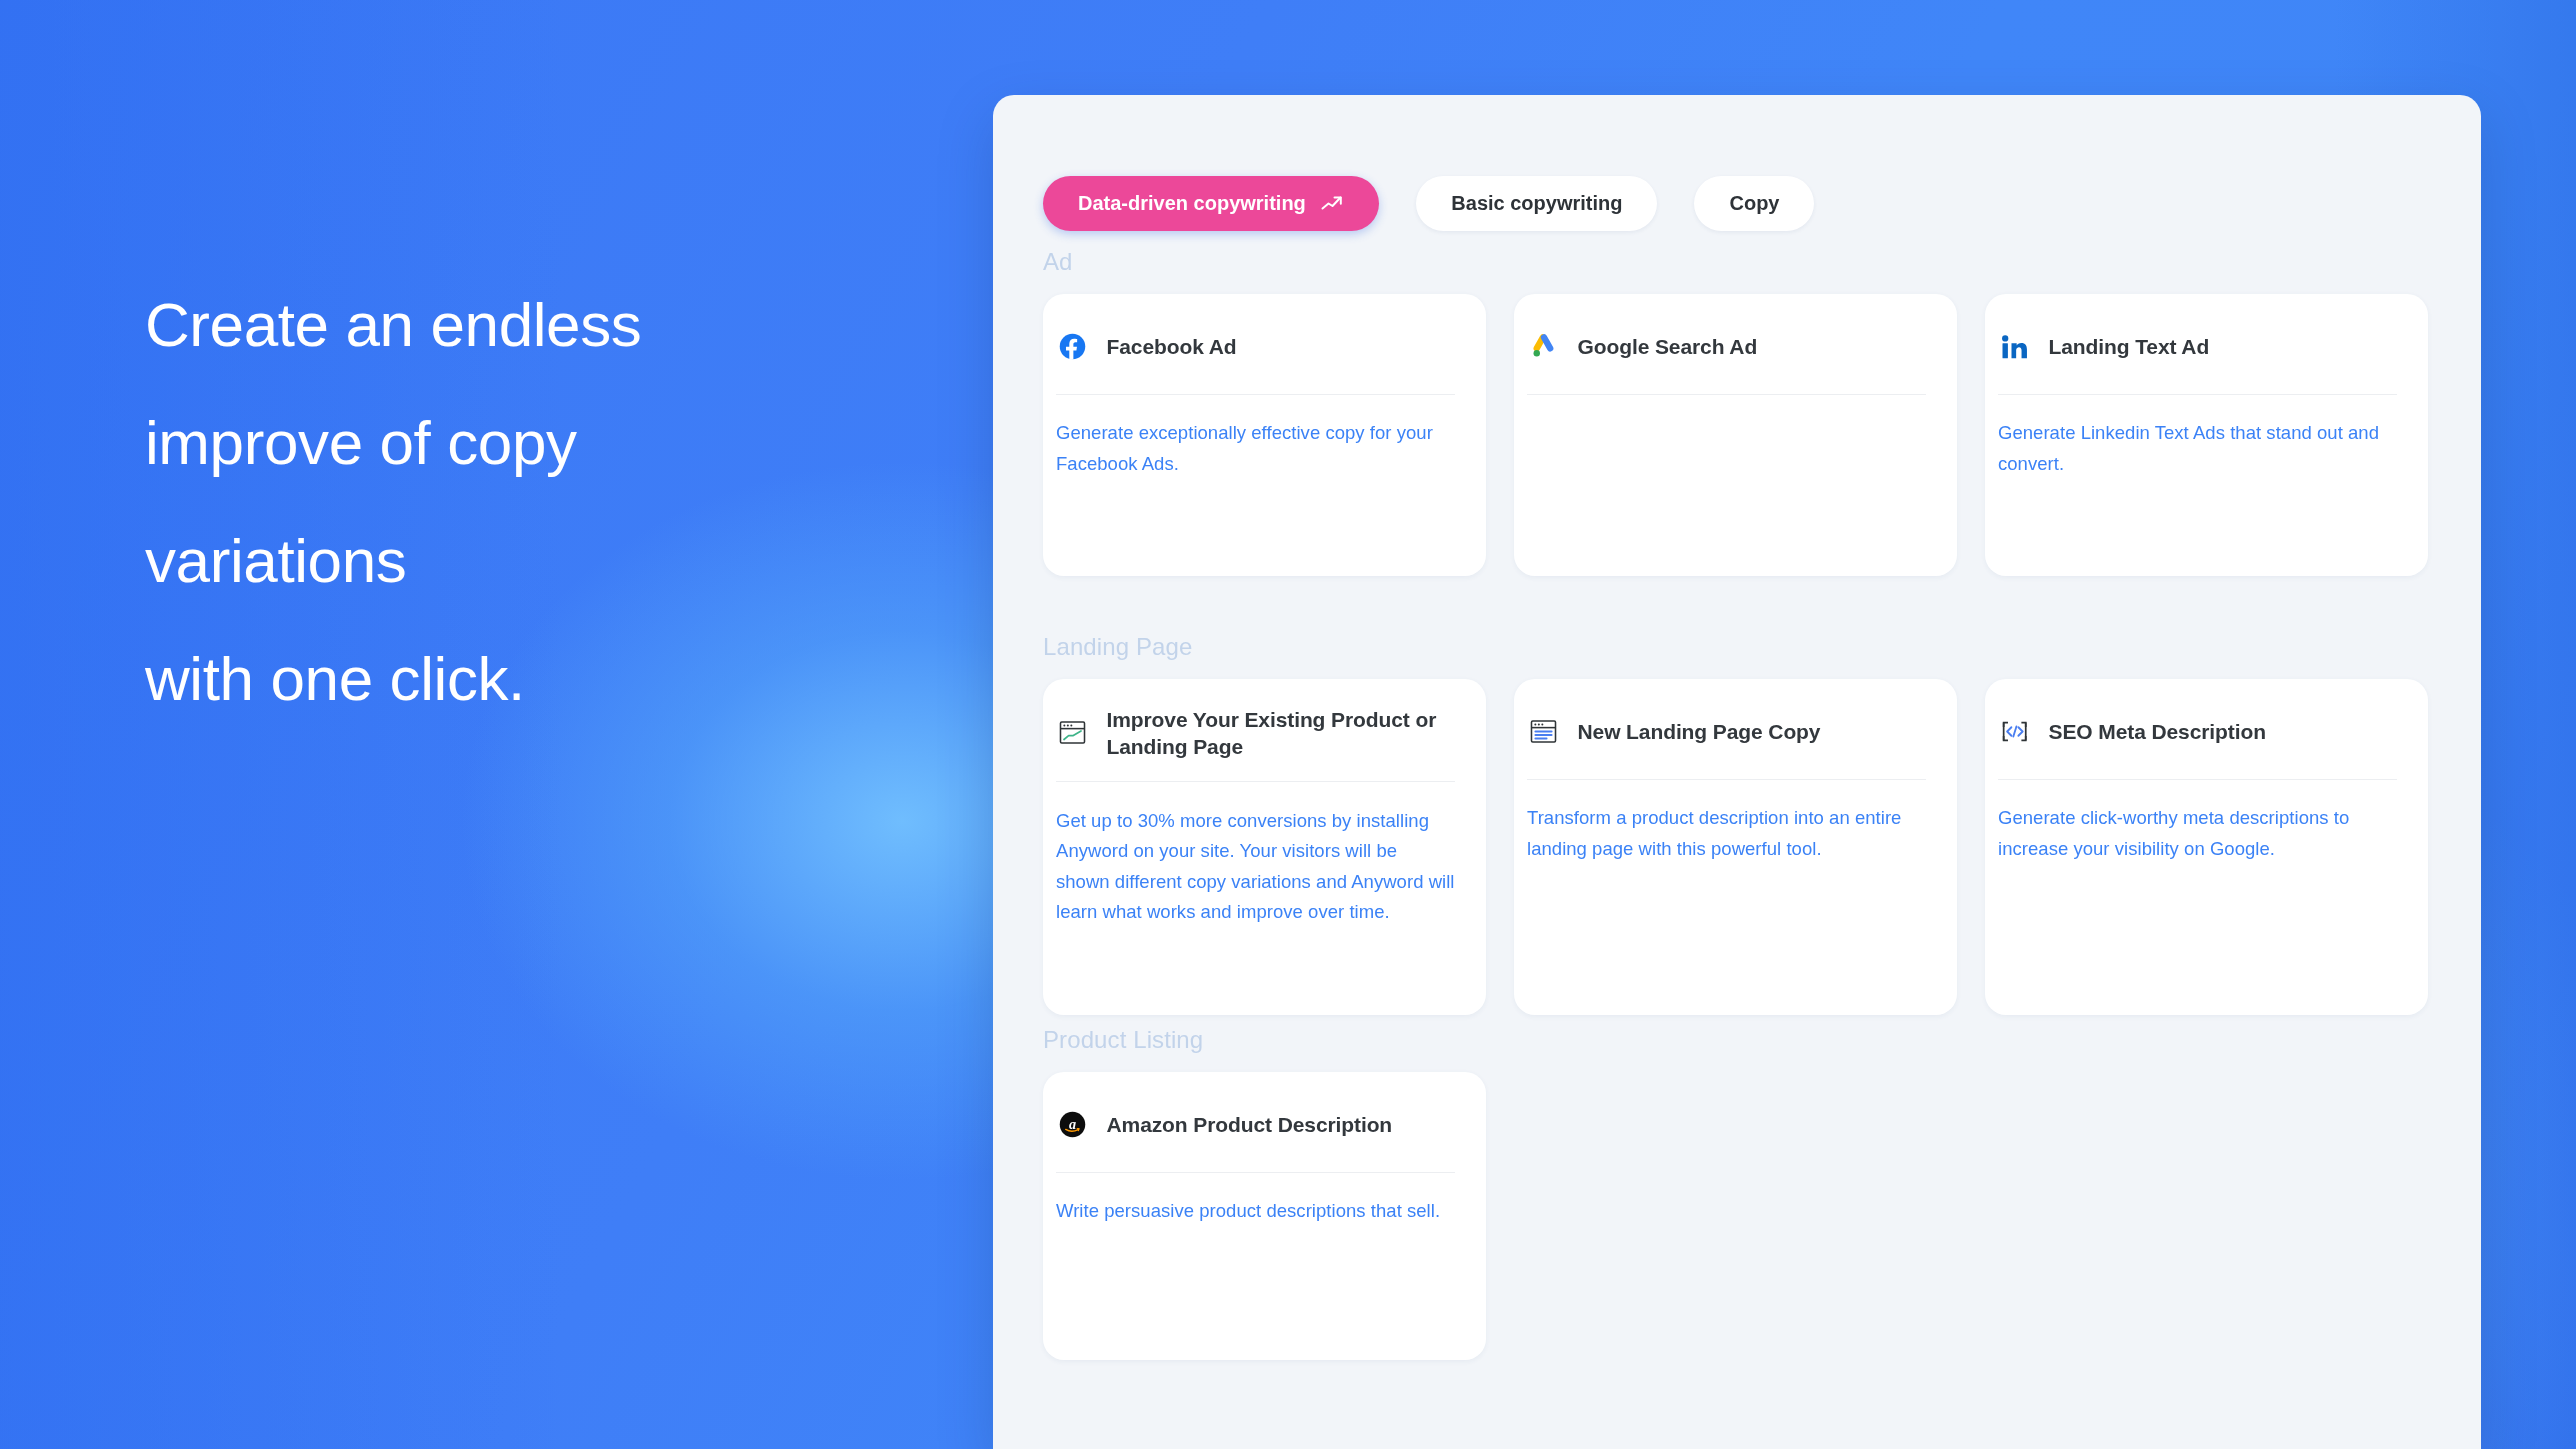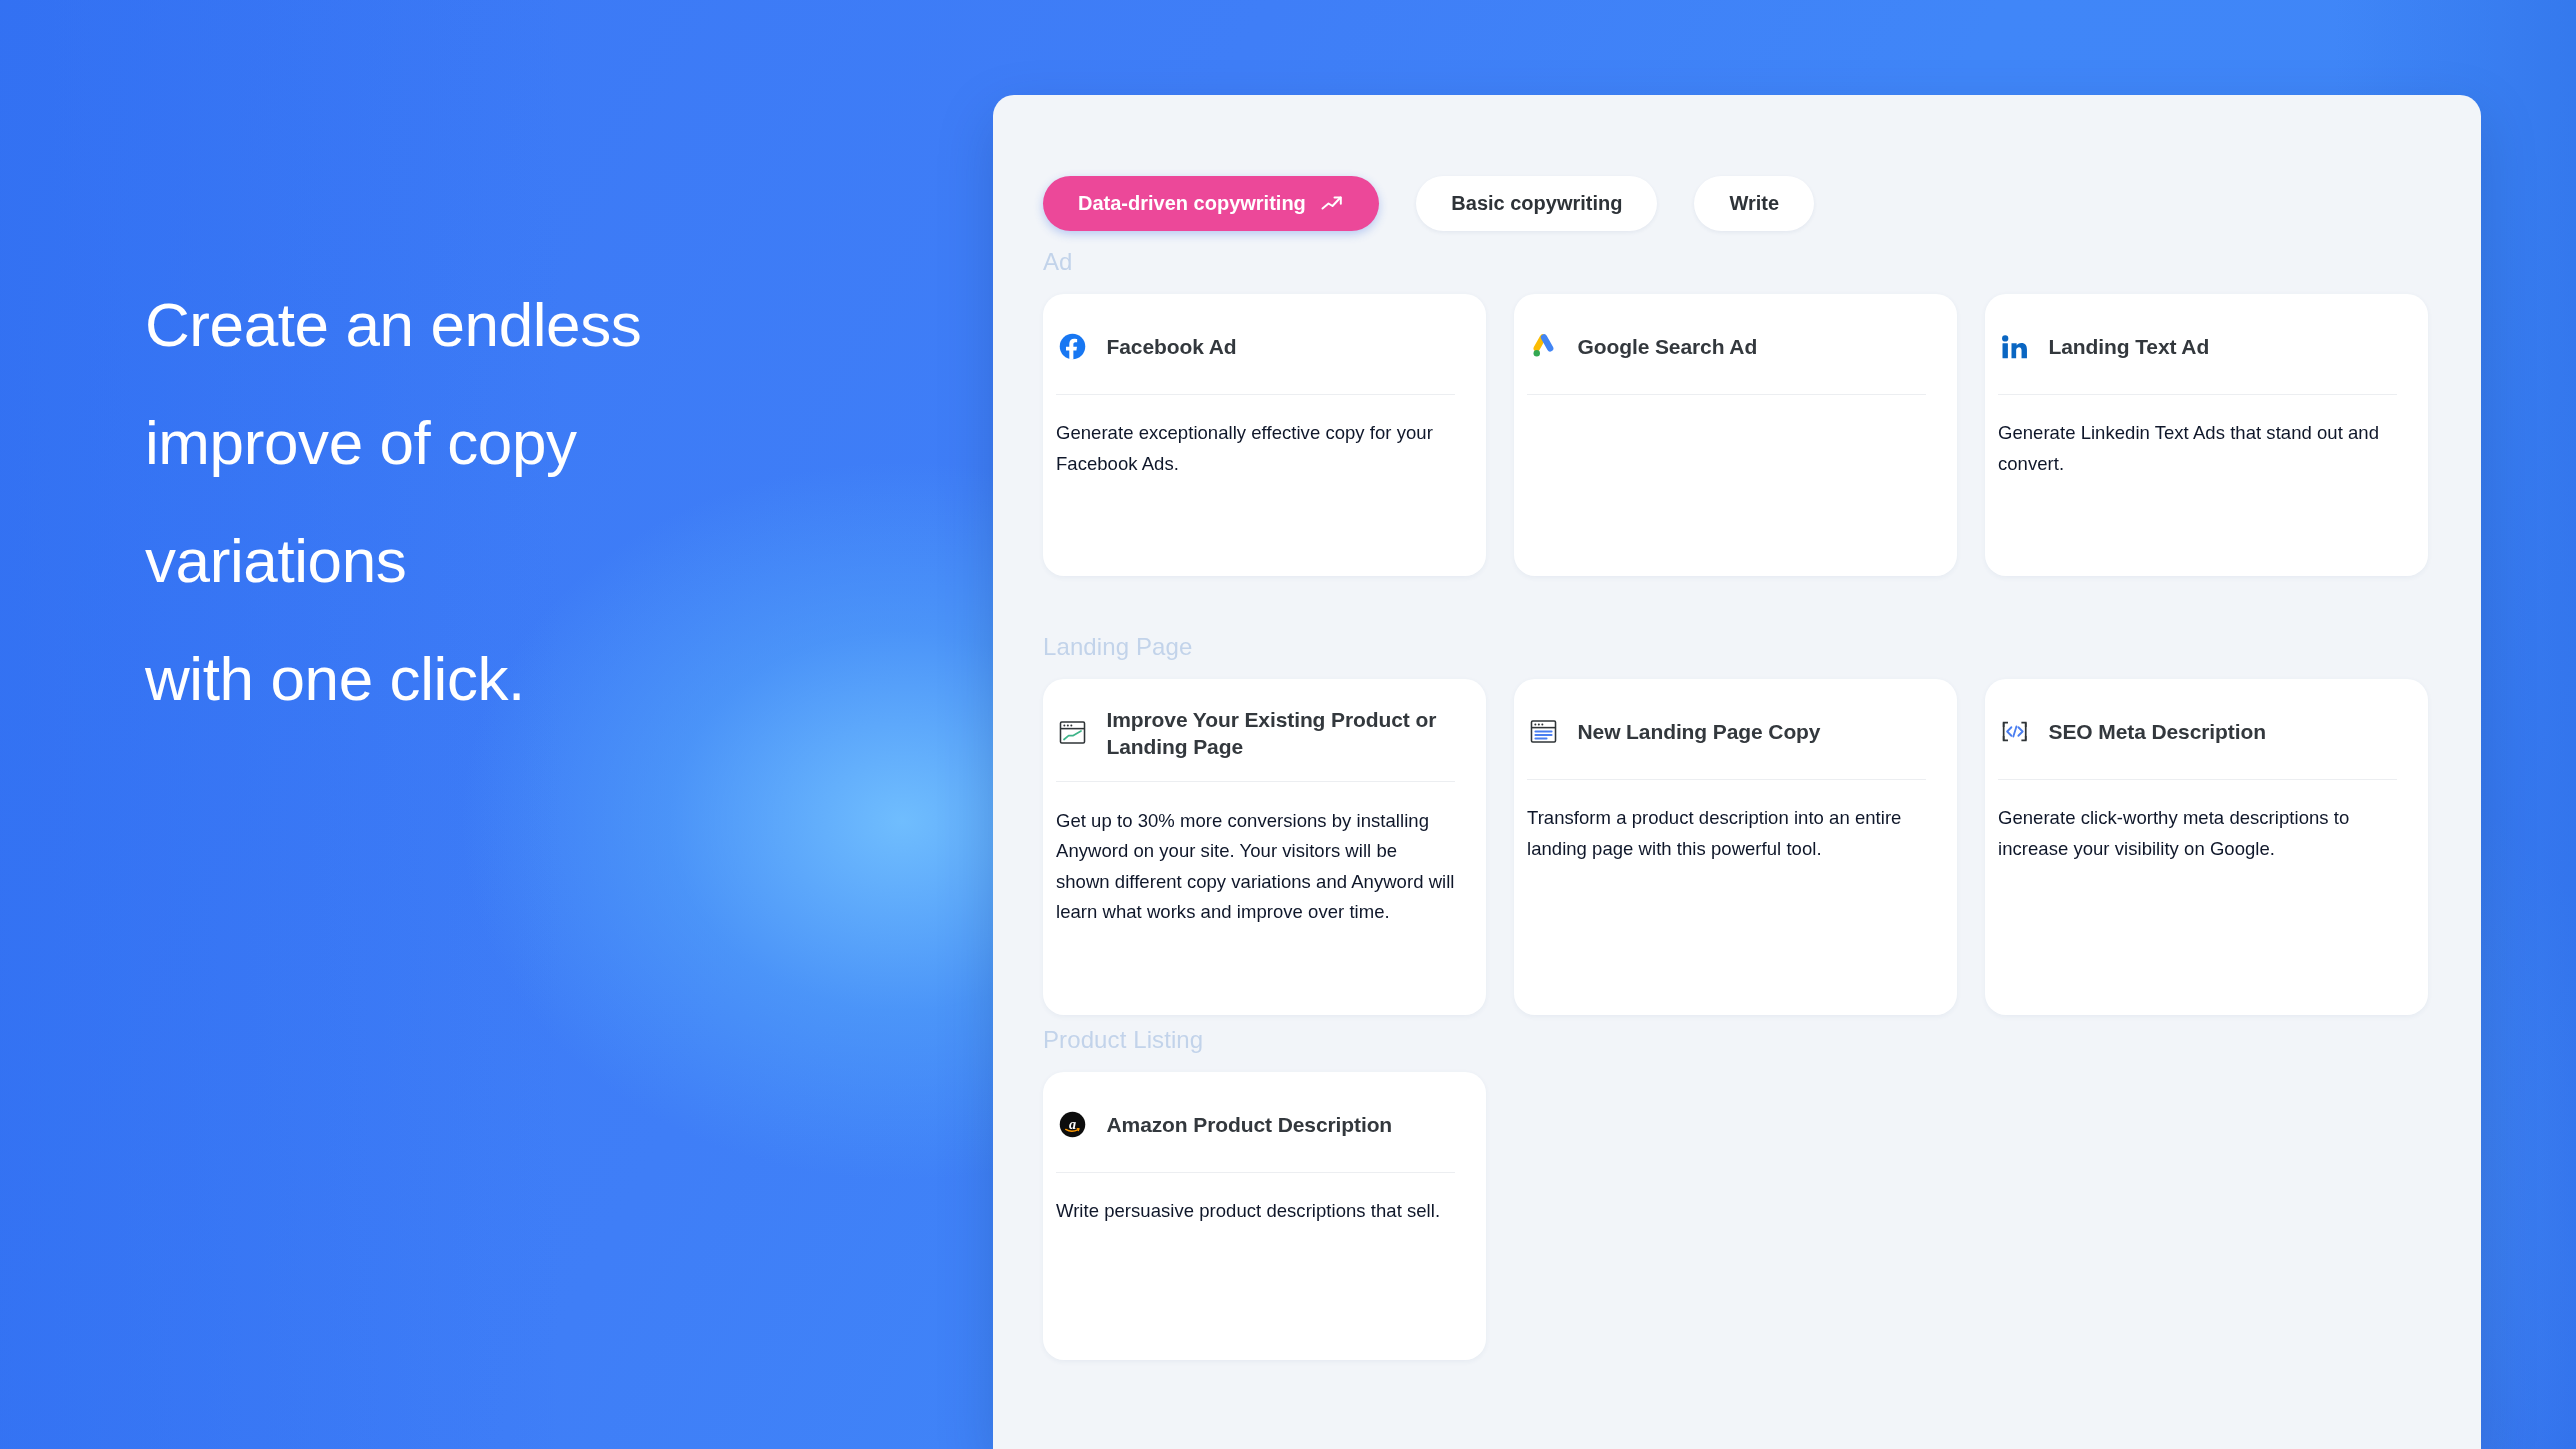--- a/index.html
+++ b/index.html
@@ -130,21 +130,21 @@
   }
   .card-divider {
     height: 0.8px;
     background: #eceef1;
     margin: 21px 0 0 0;
   }
   .card-desc {
     margin-top: 24px;
     font-size: 18.5px;
     line-height: 1.65;
-    color: #0f172a;
+    color: #3b82f6;
     letter-spacing: 0.04px;
   }
 
   
   .row-ad .card { height: 282px; }
   .row-lp .card { height: 336px; }
   .row-pl .card { height: 288px; }
 
   svg { display: block; }
 </style>
@@ -171,21 +171,21 @@
         <svg width="24" height="24" viewBox="0 0 24 24" fill="none" stroke="#ffffff" stroke-width="2" stroke-linecap="round" stroke-linejoin="round">
           <polyline points="2.5,16.5 8.5,11.5 12.5,14 20.5,5.5"></polyline>
           <polyline points="14.5,5.5 20.8,5.5 20.8,11.8"></polyline>
         </svg>
       </span>
     </div>
     <div class="tab">
       <span>Basic copywriting</span>
     </div>
     <div class="tab">
-      <span>Write</span>
+      <span>Copy</span>
     </div>
   </div>
 
   <div class="section row-ad" style="top:153px;">
     <div class="section-label">Ad</div>
     <div class="grid">
 
       <div class="card">
         <div class="card-head">
           <span class="card-icon">

